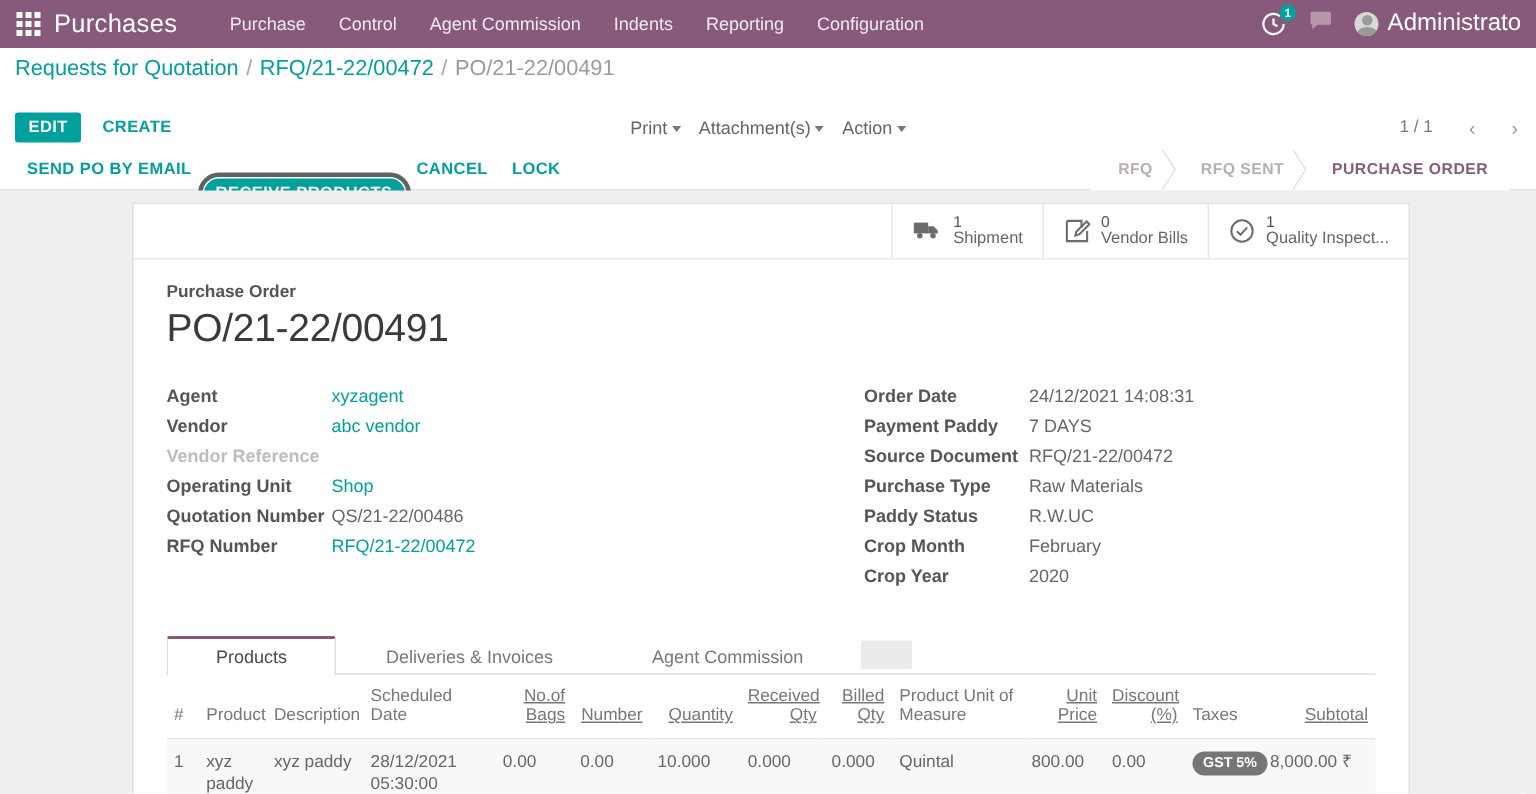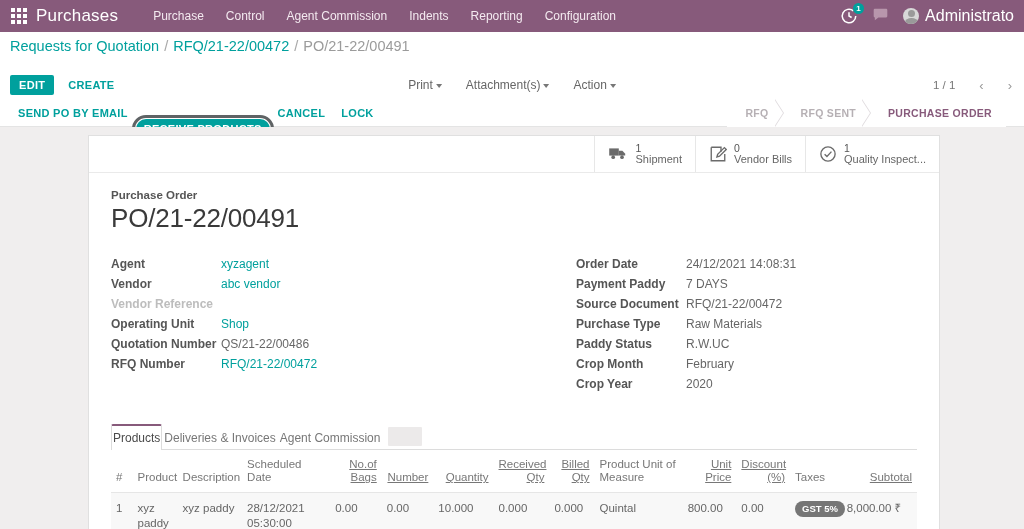--- a/index.html
+++ b/index.html
@@ -149,21 +149,21 @@
     letter-spacing: .3px;
     padding: 4px 8px;
     margin-left: 6px;
     cursor: pointer;
     text-transform: uppercase;
   }
   .cp-center {
     position: absolute;
     left: 50%;
     transform: translateX(-50%);
-    display: flex; gap: 24px;
+    display: flex; gap: 12px;
     font-size: 12px;
     color: #666;
   }
   .cp-center span { cursor: pointer; white-space: nowrap; }
   .caret {
     display: inline-block;
     border-left: 3.5px solid transparent;
     border-right: 3.5px solid transparent;
     border-top: 4px solid #777;
     margin-left: 3px;
@@ -333,21 +333,21 @@
   .notebook { margin-top: 26px; }
   .nb-tabs {
     display: flex;
     align-items: flex-end;
     border-bottom: 1px solid #dcdcdc;
     height: 28px;
   }
   .nb-tab {
     font-size: 12px;
     color: #777;
-    padding: 5px 1px;
+    padding: 5px 32px;
     cursor: pointer;
     border: 1px solid transparent;
     border-bottom: none;
     margin-bottom: -1px;
     background: transparent;
     white-space: nowrap;
   }
   .nb-tab.active {
     color: #4a4a4a;
     background: #fff;

